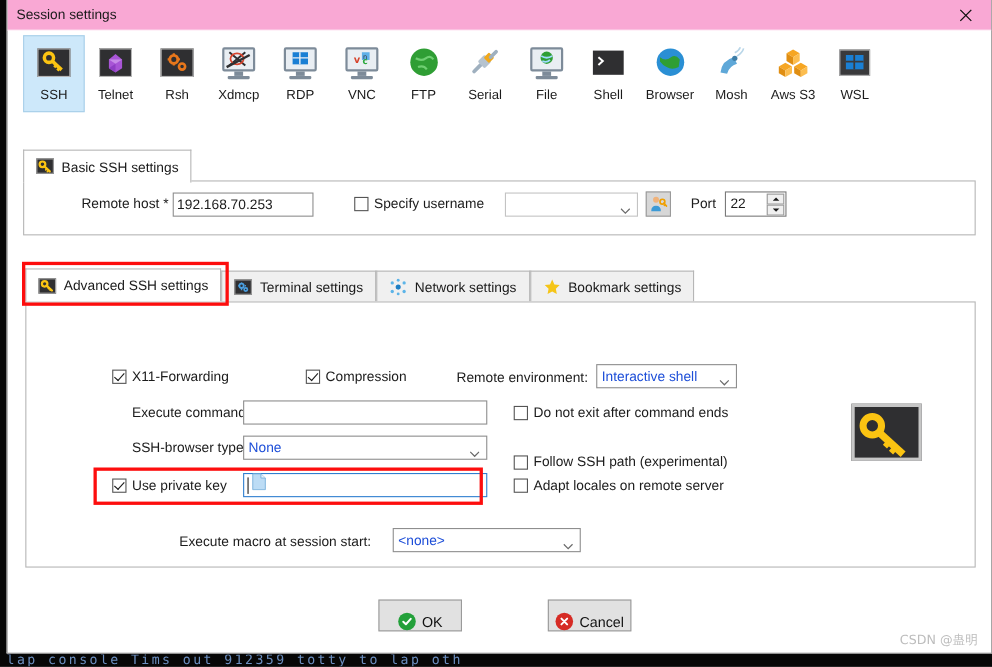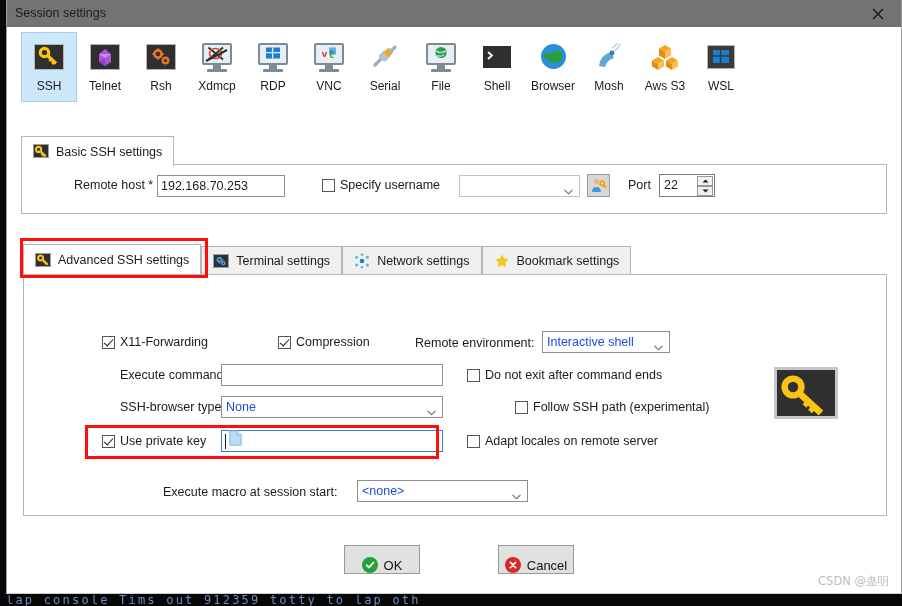--- a/index.html
+++ b/index.html
@@ -42,21 +42,21 @@
     background: #ffffff;
     border: 1px solid #9d9d9d;
     border-top: none;
     border-bottom: 1px solid #cfcfcf;
   }
 
   
   .titlebar {
     position: relative;
     height: 28px;
-    background: #737373;
+    background: #f9a8d4;
     border-bottom: 1px solid #ffffff;
   }
   .titlebar .title {
     position: absolute;
     left: 8px; top: 6px;
     font-size: 12.5px;
     color: #1b1b1b;
   }
   .titlebar .closebtn {
     position: absolute;
@@ -364,20 +364,30 @@
             <span class="ic-monitor-stand"></span>
             <span class="ic-monitor-base"></span>
             <svg width="32" height="32" viewBox="0 0 32 32" style="position:absolute;left:0;top:0">
               <text x="8.5" y="16" font-family="DejaVu Sans" font-size="9" fill="#d6452e" font-weight="bold">v</text>
               <rect x="16" y="6.5" width="7" height="7" fill="#5fb0e8"></rect>
               <text x="17" y="12.5" font-family="DejaVu Sans" font-size="6" fill="#2f2f31">n</text>
               <text x="16.5" y="17" font-family="DejaVu Sans" font-size="8" fill="#2aa83c" font-weight="bold">c</text>
             </svg>
           </div>
           <div class="typelabel">VNC</div>
+        </div>
+        <div class="typeitem">
+          <div class="typeicon">
+            <span class="ic-globe" style="background:#2f9e34;"></span>
+            <svg width="32" height="32" viewBox="0 0 32 32" style="position:absolute;left:0;top:0">
+              <path d="M9 12 q5 3 9 0 q4 -3 7 1" stroke="#6fcf72" stroke-width="2" fill="none"></path>
+              <path d="M11 20 q5 -2 8 2" stroke="#6fcf72" stroke-width="2" fill="none"></path>
+            </svg>
+          </div>
+          <div class="typelabel">FTP</div>
         </div>
         <div class="typeitem">
           <div class="typeicon">
             <svg width="32" height="32" viewBox="0 0 32 32" style="position:absolute;left:0;top:0">
               <path d="M6 24 L12 18" stroke="#9fb0bf" stroke-width="3.4" stroke-linecap="round"></path>
               <rect x="11" y="10.5" width="9" height="9" rx="1.6" fill="#b6c3cf" transform="rotate(45 15.5 15)"></rect>
               <rect x="16" y="8" width="7" height="7" rx="1.4" fill="#f0a81c" transform="rotate(45 19.5 11.5)"></rect>
               <path d="M21 11 L26 6" stroke="#9fb0bf" stroke-width="3.4" stroke-linecap="round"></path>
             </svg>
           </div>
@@ -584,21 +594,21 @@
 
       <div class="lbl" style="position:absolute; left:96px; top:125px;">SSH-browser type:</div>
       <div class="combo" style="position:absolute; left:197px; top:121px; width:222px;">
         <span>None</span>
         <span class="chev">
           <svg width="9" height="6" viewBox="0 0 9 6">
               <path d="M0.5 0.8 L4.5 4.8 L8.5 0.8" stroke="#6b6b6b" stroke-width="1.1" fill="none"></path>
             </svg>
         </span>
       </div>
-      <label class="chk" style="position:absolute; left:443px; top:125px;margin-left:48px;">
+      <label class="chk" style="position:absolute; left:443px; top:138px;">
         <span class="box"></span>
         <span>Follow SSH path (experimental)</span>
       </label>
 
       <label class="chk" style="position:absolute; left:78px; top:159px;">
         <span class="box on"></span>
         <span>Use private key</span>
       </label>
       <div class="txt focused" style="position:absolute; left:197px; top:155px; width:222px; display:flex; align-items:center;">
         <span style="width:1px; height:15px; background:#1b1b1b; margin-right:1px;"></span>

